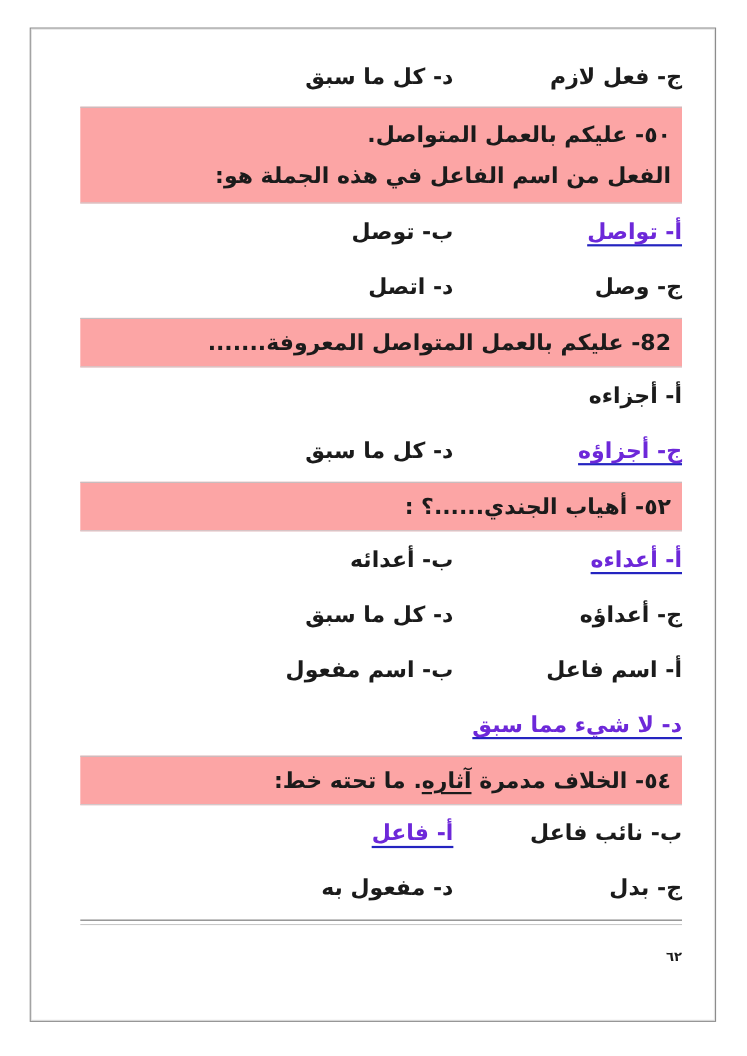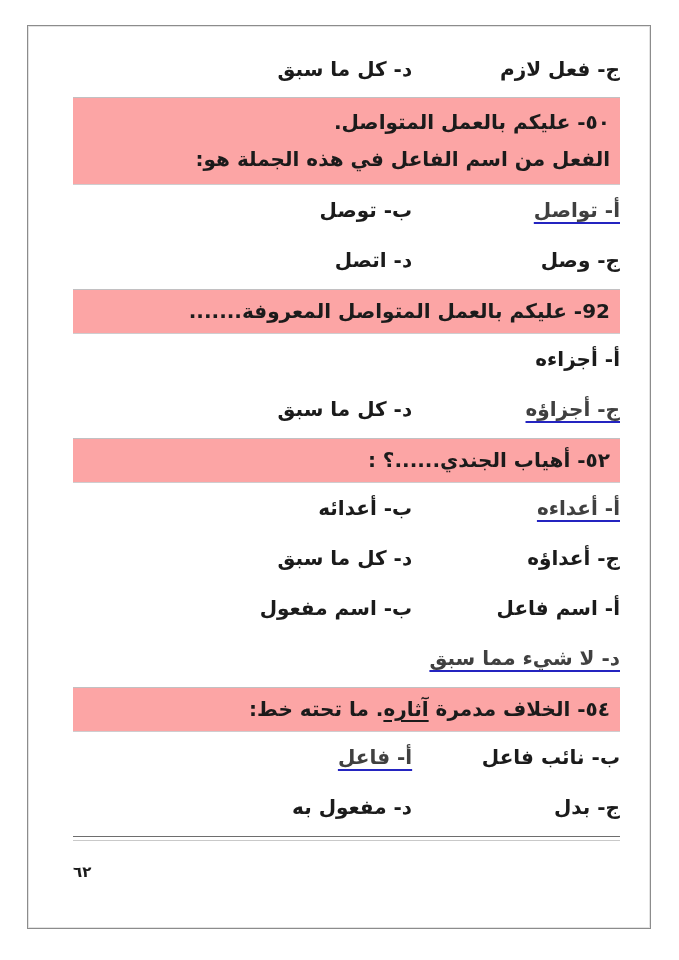--- a/index.html
+++ b/index.html
@@ -22,37 +22,37 @@
   .row .opt:first-child{flex:0 0 38%;}
   .row .opt:last-child{flex:1 1 auto;text-align:right;}
   .row-top{height:48px;padding-top:20px;box-sizing:content-box;}
   .qblock{
     background:#fca5a5;border-top:1px solid #c2c0c2;border-bottom:1px solid #cfcdcf;
     padding:6px 10px 6px 4px;margin-top:4px;box-sizing:border-box;
   }
   .qblock .qline{line-height:37px;}
   .qblock.single .qline{line-height:31px;}
   .blue{
-    color:#404040;
+    color:#6d28d9;
     text-decoration:underline;
     text-decoration-color:#2424c0;
     text-decoration-thickness:2px;
     text-underline-offset:5px;
   }
   .u{
     text-decoration:underline;
     text-decoration-thickness:1.5px;
     text-underline-offset:4px;
   }
   .separator{
     margin-top:4px;height:3px;
     border-top:1px solid #6e6e6e;border-bottom:1px solid #c9c9c9;
   }
   .page-num{
-    margin-top:22px;text-align:left;font-size:15px;letter-spacing:1px;
+    margin-top:22px;text-align:right;font-size:12px;letter-spacing:1px;
   }
 </style>
 </head>
 <body>
 
 <div class="page-frame"></div>
 
 <div class="content">
 
   <div class="row row-top">
@@ -70,21 +70,21 @@
       <div class="opt">ب- توصل</div>
     </div>
     <div class="row">
       <div class="opt">ج- وصل</div>
       <div class="opt">د- اتصل</div>
     </div>
   </section>
 
   <section>
     <div class="qblock single">
-      <div class="qline">92- عليكم بالعمل المتواصل المعروفة.......</div>
+      <div class="qline">82- عليكم بالعمل المتواصل المعروفة.......</div>
     </div>
     <div class="row">
       <div class="opt">أ- أجزاءه</div>
     </div>
     <div class="row">
       <div class="opt blue">ج- أجزاؤه</div>
       <div class="opt">د- كل ما سبق</div>
     </div>
   </section>
 

